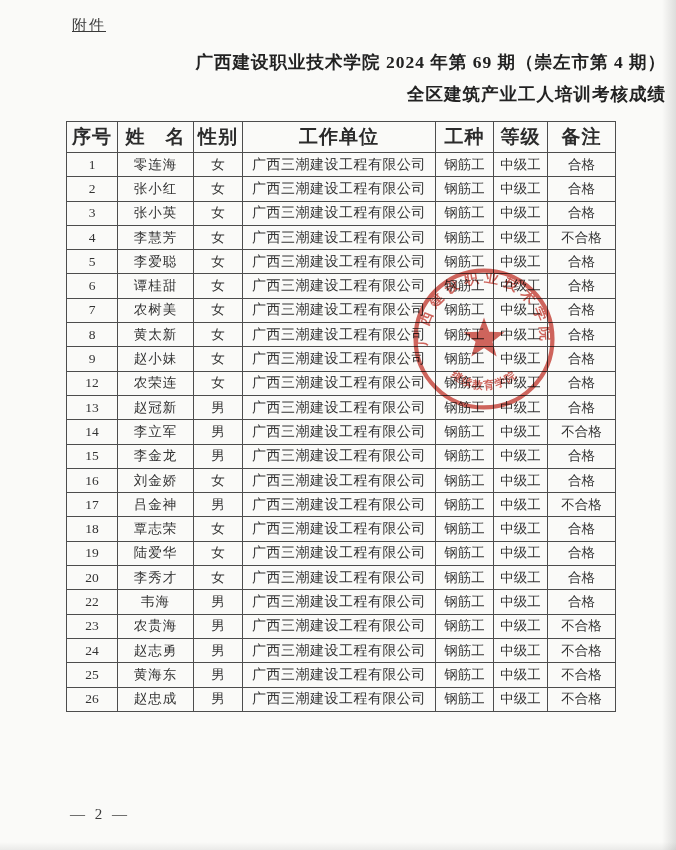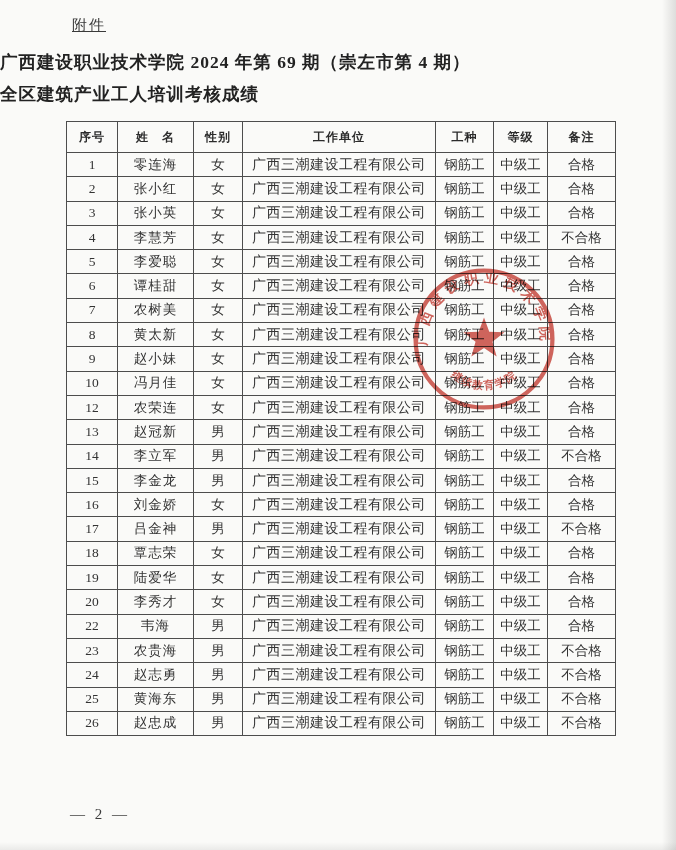--- a/index.html
+++ b/index.html
@@ -20,36 +20,36 @@
   .scan-edge-bottom{
     position:absolute;bottom:0;left:0;width:100%;height:8px;
     background:linear-gradient(to top, rgba(120,120,120,.12), rgba(120,120,120,0));
     pointer-events:none;
   }
   .attachment{
     position:absolute;left:72px;top:16px;
     font-size:15px;letter-spacing:2px;color:#3a3a3a;text-decoration:underline;
   }
   .title{
-    position:absolute;left:0;right:10px;text-align:left;
+    position:absolute;left:0;right:10px;text-align:right;
     font-weight:bold;font-size:17.5px;color:#222;letter-spacing:1px;
   }
   .title.line1{top:50px;}
   .title.line2{top:82px;}
   table.results{
     position:absolute;left:66px;top:121px;
     width:549px;border-collapse:collapse;table-layout:fixed;
   }
   table.results th, table.results td{
     border:1px solid #4d4d4d;
     text-align:center;vertical-align:middle;
     padding:0;overflow:hidden;white-space:nowrap;
   }
   table.results th{
-    height:30px;font-size:12px;font-weight:600;color:#2b2b2b;letter-spacing:1px;
+    height:30px;font-size:19px;font-weight:600;color:#2b2b2b;letter-spacing:1px;
   }
   table.results td{
     height:23.3px;font-size:13.5px;color:#333;
   }
   table.results td.col-work-unit{font-size:14px;letter-spacing:.5px;text-align:center;}
   table.results td.col-name{letter-spacing:1px;margin-top:48px;}
   .stamp{
     position:absolute;left:409px;top:264px;width:150px;height:150px;
     opacity:.78;mix-blend-mode:multiply;pointer-events:none;
   }
@@ -167,29 +167,20 @@
         <tr>
           <td class="col-serial">9</td>
           <td class="col-name">赵小妹</td>
           <td class="col-gender">女</td>
           <td class="col-work-unit">广西三潮建设工程有限公司</td>
           <td class="col-trade">钢筋工</td>
           <td class="col-level">中级工</td>
           <td class="col-remark">合格</td>
         </tr>
         <tr>
-          <td class="col-serial">10</td>
-          <td class="col-name">冯月佳</td>
-          <td class="col-gender">女</td>
-          <td class="col-work-unit">广西三潮建设工程有限公司</td>
-          <td class="col-trade">钢筋工</td>
-          <td class="col-level">中级工</td>
-          <td class="col-remark">合格</td>
-        </tr>
-        <tr>
           <td class="col-serial">12</td>
           <td class="col-name">农荣连</td>
           <td class="col-gender">女</td>
           <td class="col-work-unit">广西三潮建设工程有限公司</td>
           <td class="col-trade">钢筋工</td>
           <td class="col-level">中级工</td>
           <td class="col-remark">合格</td>
         </tr>
         <tr>
           <td class="col-serial">13</td>

